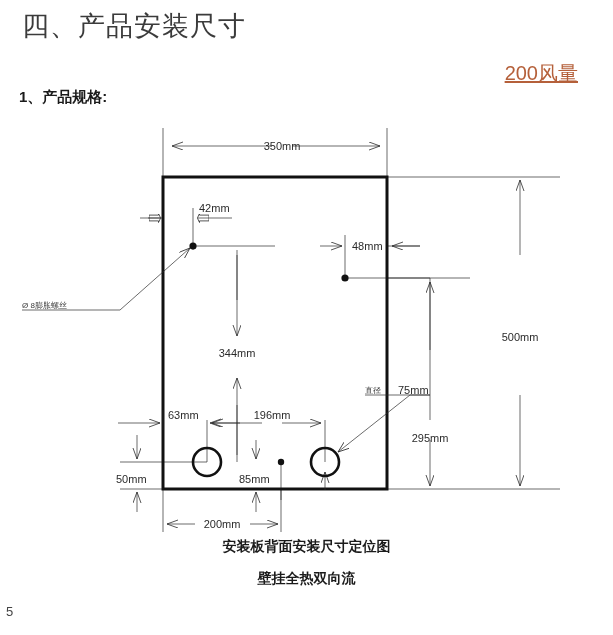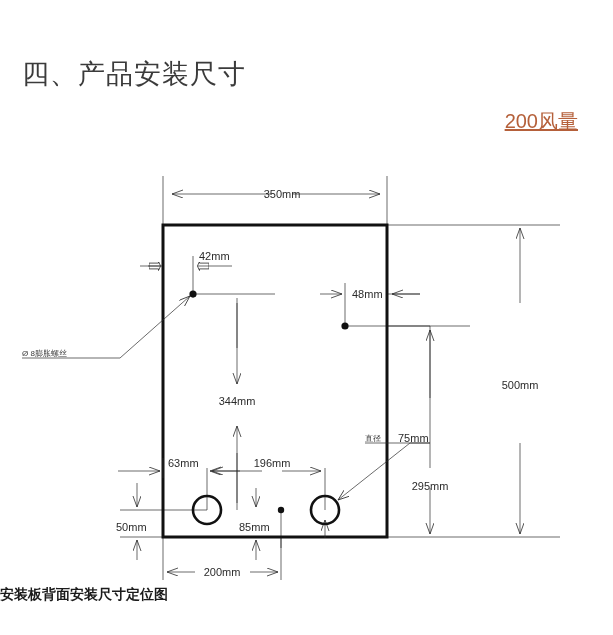--- a/index.html
+++ b/index.html
@@ -1,21 +1,21 @@
 <!DOCTYPE html>
 <html><head>
 <meta charset="utf-8">
 <style>
   html,body{margin:0;padding:0;}
   body{
     width:613px;height:635px;background:#ffffff;
     font-family:"Liberation Sans","DejaVu Sans",sans-serif;
     color:#231f20;position:relative;overflow:hidden;
   }
-  #page{position:absolute;inset:0;margin-top:48px;}
+  #page{position:absolute;inset:0;}
 
   
   .doc-title{
     position:absolute;left:22px;top:8px;
     font-family:"DejaVu Serif","Liberation Serif",serif;
     font-size:27px;font-weight:400;letter-spacing:1px;
     color:#3b3b3b;white-space:nowrap;
   }
   .airflow-badge{
     position:absolute;right:35px;top:60px;
@@ -24,21 +24,21 @@
   .section-head{
     position:absolute;left:19px;top:88px;
     font-size:15px;font-weight:bold;color:#1b1b1b;white-space:nowrap;
   }
 
   
   #drawing{position:absolute;left:0;top:0;width:613px;height:635px;}
 
   
   .caption{
-    position:absolute;width:100%;text-align:left;
+    position:absolute;width:100%;text-align:center;
     font-size:14px;font-weight:bold;color:#1b1b1b;
   }
   .caption.c1{top:538px;}
   .caption.c2{top:570px;}
   .page-no{
     position:absolute;left:6px;top:604px;
     font-size:13px;color:#444;
   }
   .dim-text{
     font-family:"Liberation Sans","DejaVu Sans",sans-serif;
@@ -51,20 +51,21 @@
 </style>
 </head>
 <body>
 
 <div id="page">
 
   <div class="doc-title">四、产品安装尺寸</div>
 
   <div class="airflow-badge" style="color:#b5603a">200风量</div>
 
+  <div class="section-head">1、产品规格:</div>
 
   <svg id="drawing" viewBox="0 0 613 635">
     <defs>
       <marker id="ar" markerWidth="13" markerHeight="13" refX="11" refY="4" orient="auto" markerUnits="userSpaceOnUse">
         <path d="M0,0 L11,4 L0,8" fill="none" stroke="#2b2b2b" stroke-width="0.8"></path>
       </marker>
       <marker id="arOpen" markerWidth="12" markerHeight="9" refX="11" refY="4.5" orient="auto" markerUnits="userSpaceOnUse">
         <path d="M0,1.6 L9.5,1.6 L9.5,0 L11.6,4.5 L9.5,9 L9.5,7.4 L0,7.4 Z" fill="none" stroke="#2b2b2b" stroke-width="0.8"></path>
       </marker>
     </defs>
@@ -168,15 +169,16 @@
     <text class="dim-text" x="222" y="528" text-anchor="middle">200mm</text>
 
     <text class="dim-text" x="398" y="394" text-anchor="start">75mm</text>
 
     <text class="dim-text-sm" x="365" y="393" text-anchor="start">直径</text>
 
     <text class="dim-text-sm" x="22" y="308" text-anchor="start">Ø 8膨胀螺丝</text>
   </svg>
 
   <div class="caption c1">安装板背面安装尺寸定位图</div>
+  <div class="caption c2">壁挂全热双向流</div>
 
   <div class="page-no">5</div>
 </div>
 
 </body></html>

